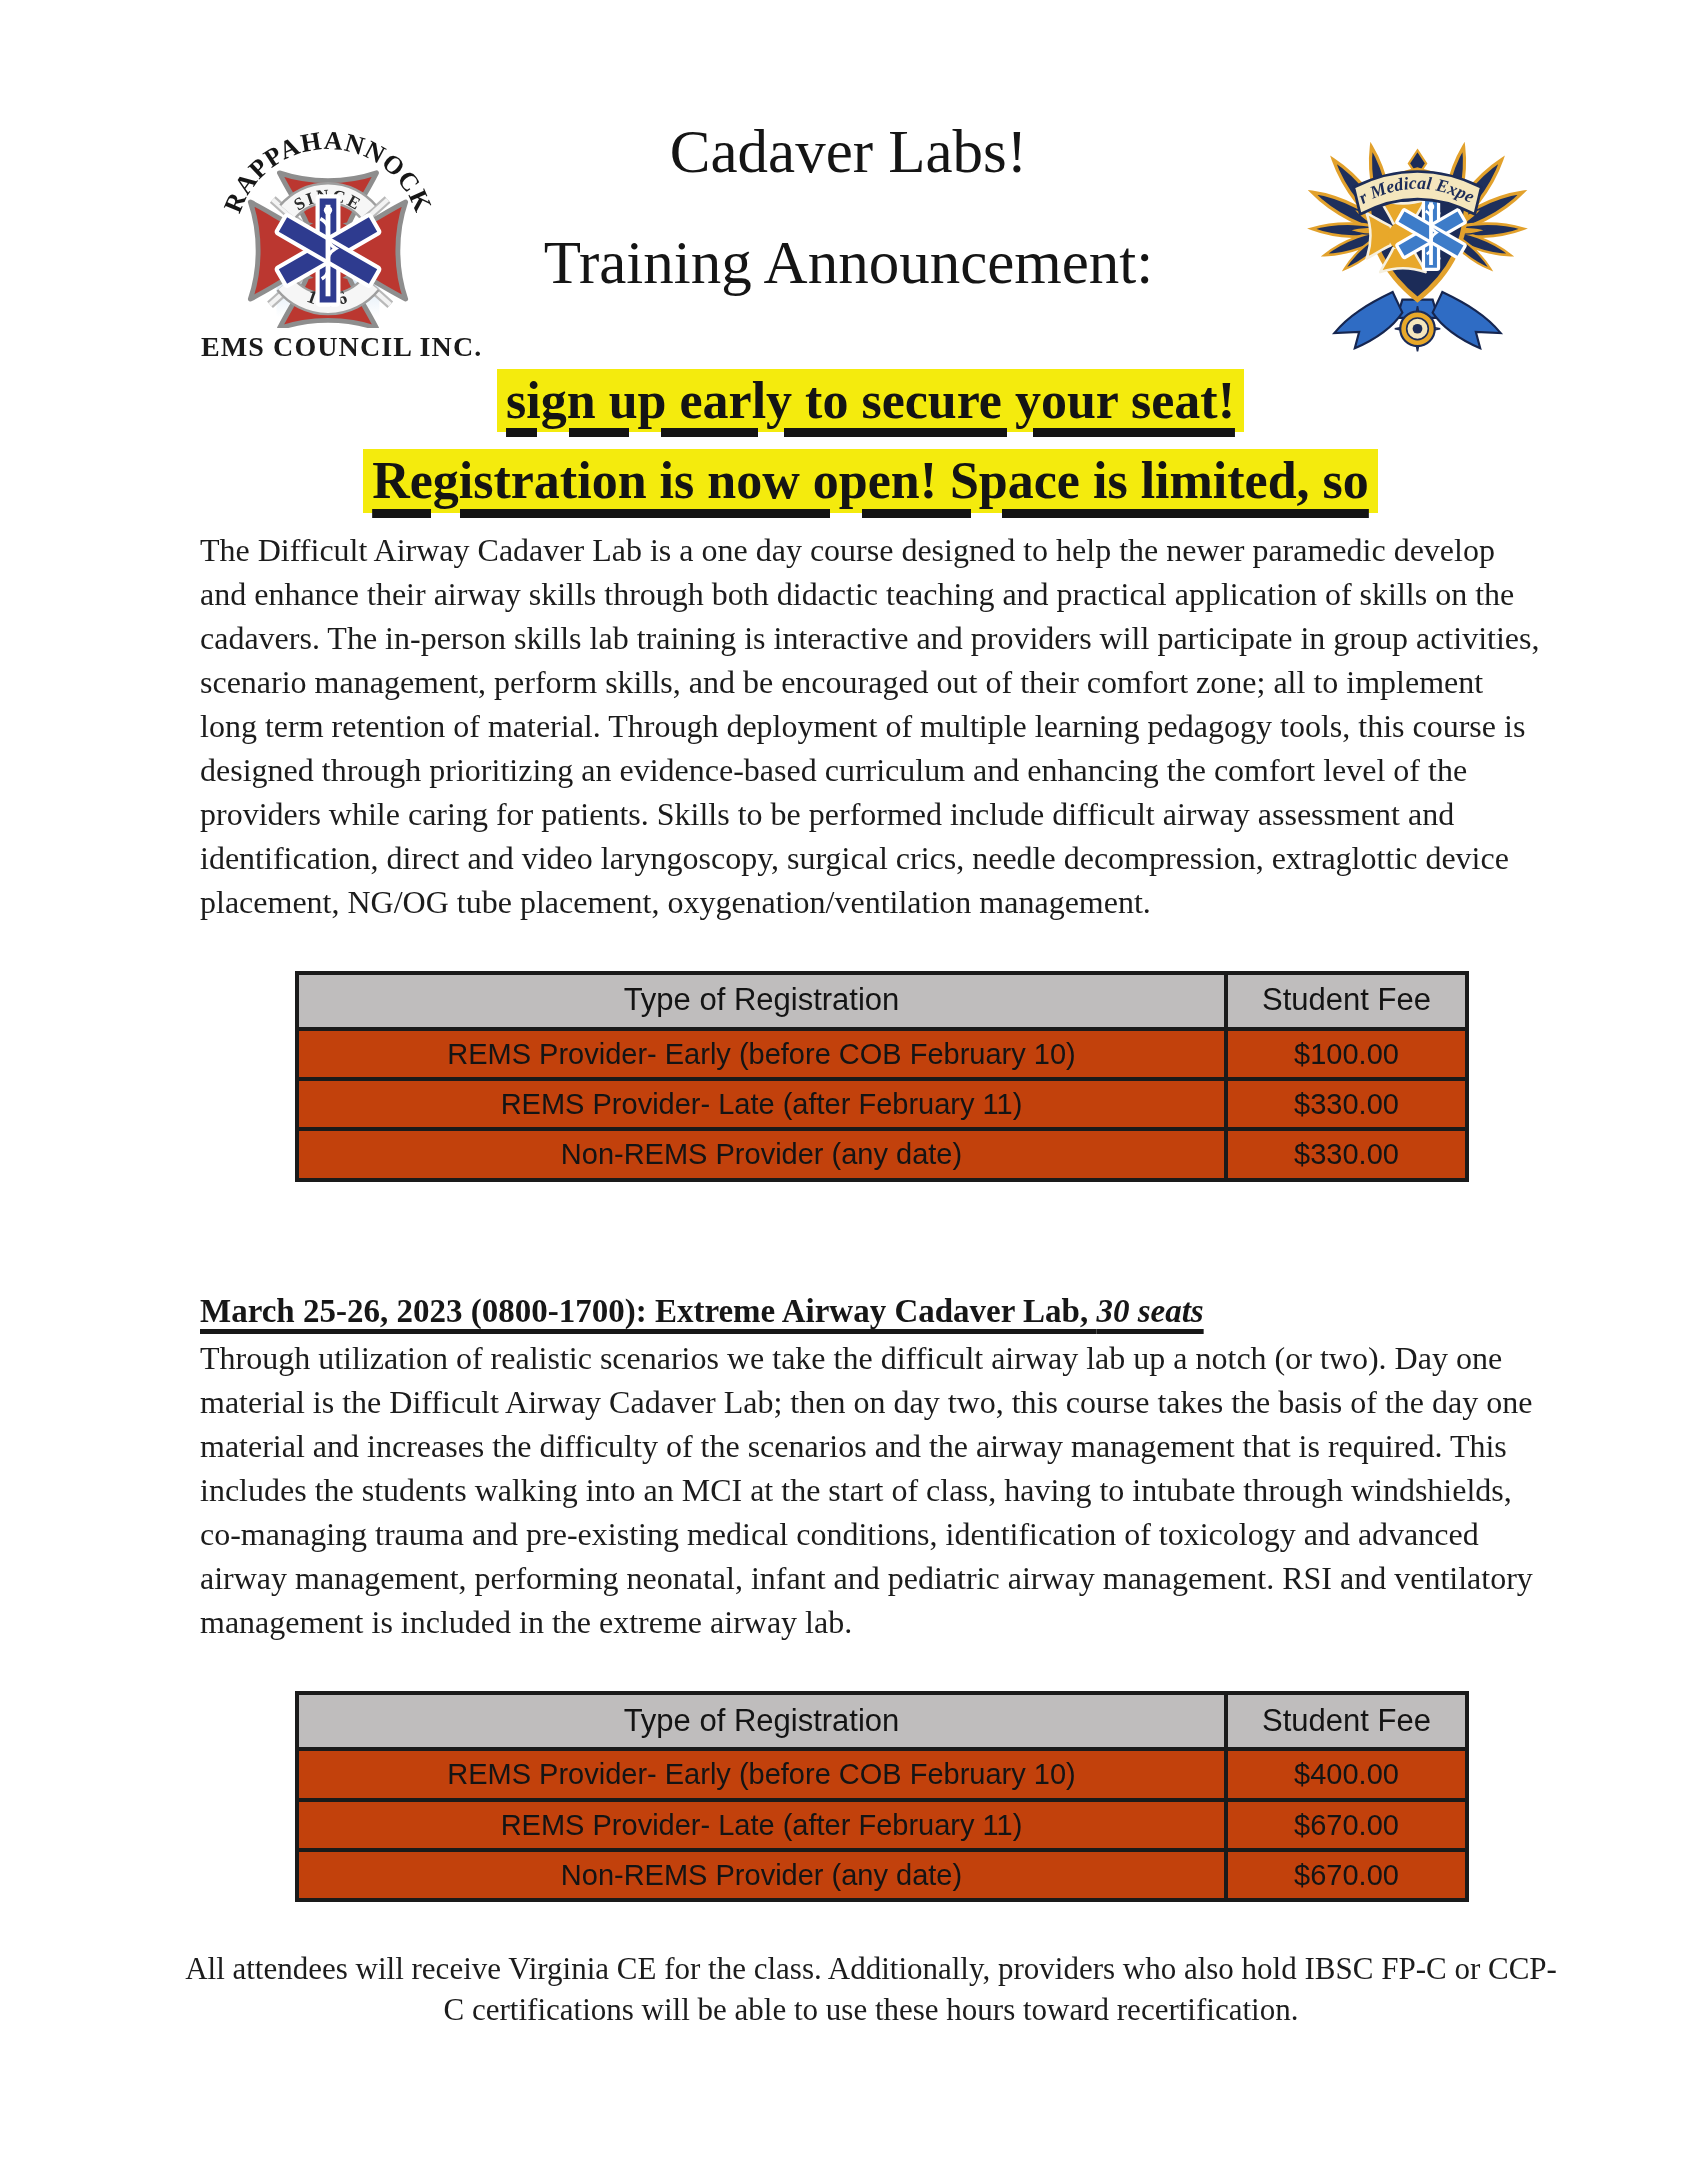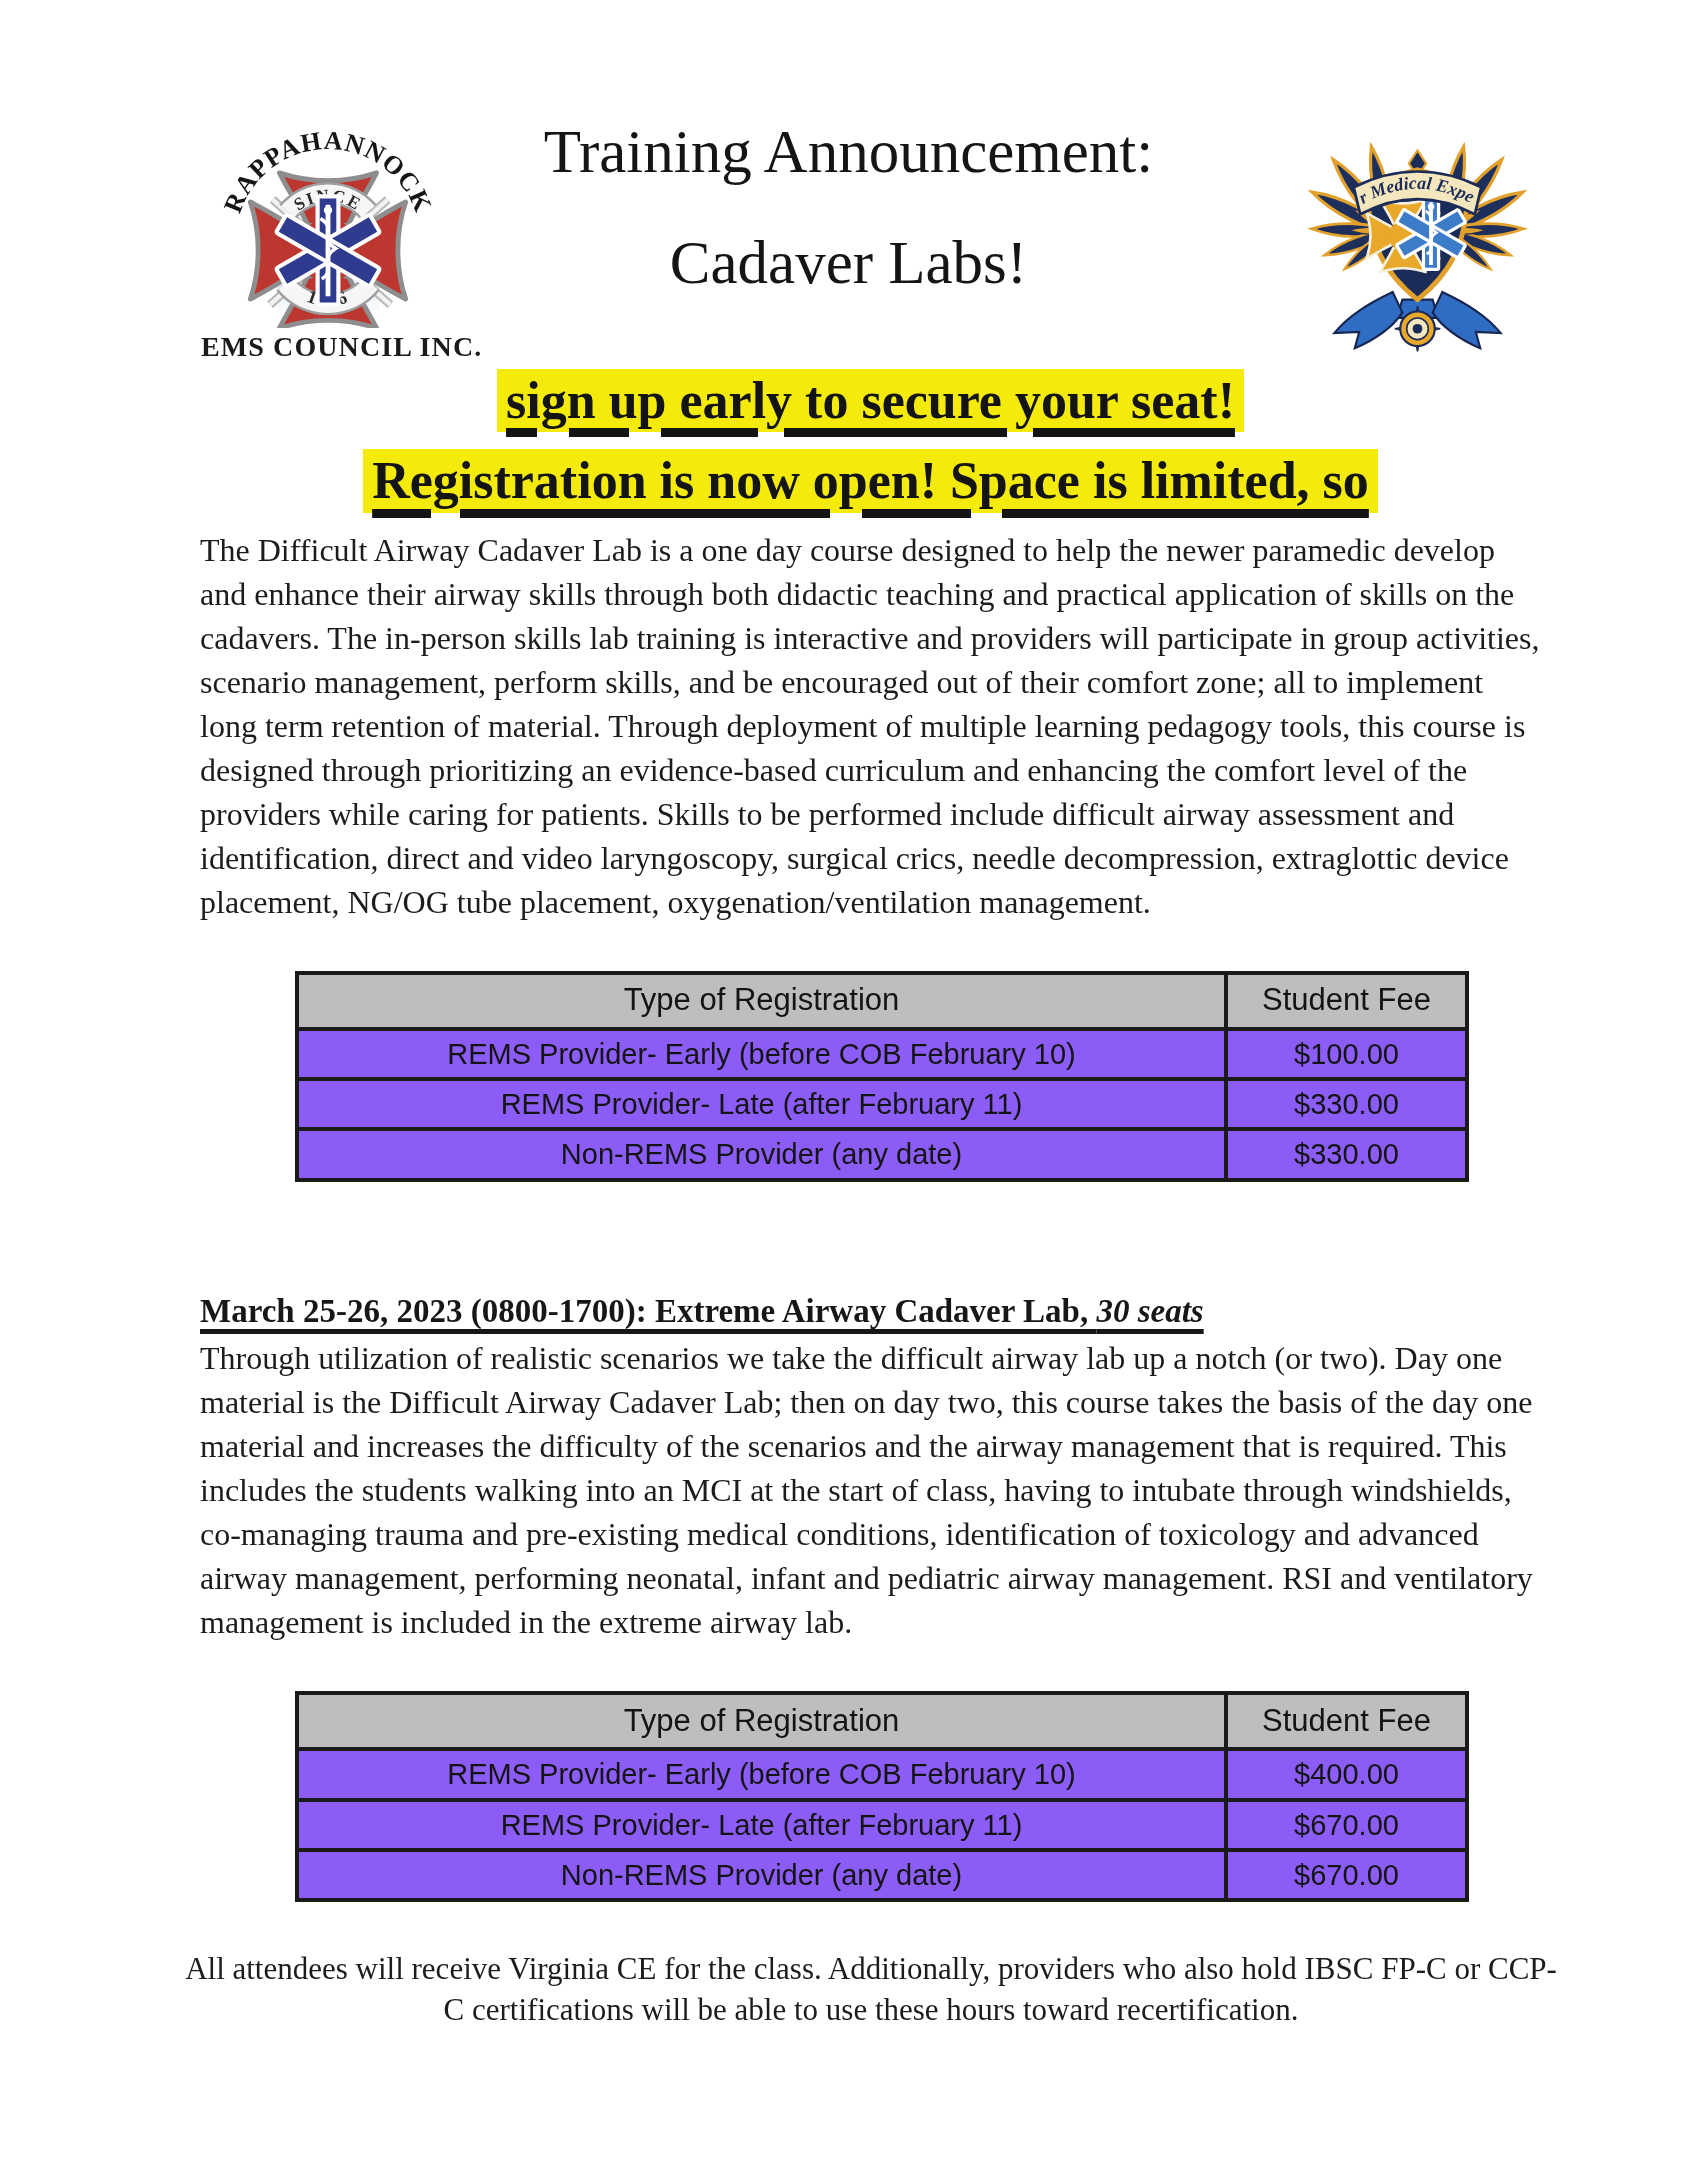--- a/index.html
+++ b/index.html
@@ -35,21 +35,21 @@
 
   .fee-table{
     margin:47px 0 0 95px;border-collapse:collapse;width:1174px;table-layout:fixed;
     font-family:"Liberation Sans","DejaVu Sans",sans-serif;text-align:center;color:#141414;
   }
   .fee-table th{
     background:#BFBDBD;font-size:31px;font-weight:normal;line-height:1.05;
     padding:9.7px 0;border:4.9px solid #1a1a1a;
   }
   .fee-table td{
-    background:#8b5cf6;font-size:29px;line-height:1.05;
+    background:#c2410c;font-size:29px;line-height:1.05;
     padding:8px 0;border:4.9px solid #1a1a1a;
   }
 
   .footer-note{margin-top:46px;width:1374px;margin-left:-16px;text-align:center;font-size:31px;line-height:41px;color:#1c1c1c;}
 
   svg text{font-family:"Liberation Serif","DejaVu Serif",serif;}
 </style>
 </head>
 <body>
 
@@ -115,22 +115,22 @@
           <line x1="0" y1="-66" x2="0" y2="66" stroke="#ffffff" stroke-width="7"></line>
           <circle cx="0" cy="-58" r="6" fill="#ffffff"></circle>
           <path d="M -11 -46 C 13 -33 -13 -17 11 -3 C -13 11 13 27 -9 41" fill="none" stroke="#ffffff" stroke-width="5"></path>
         </g>
       </g>
     </svg>
     <div class="caption">EMS COUNCIL INC.</div>
   </div>
 
   <div class="doc-title">
+    <div>Cadaver Labs!</div>
     <div>Training Announcement:</div>
-    <div>Cadaver Labs!</div>
   </div>
 
   <div class="logo-right">
     <svg width="281" height="254" viewBox="0 0 520 470">
       <defs>
         <path id="rml-feather" d="M 0 0 C -15 -32 -15 -92 0 -136 C 15 -92 15 -32 0 0 Z"></path>
         <path id="rml-arm" d="M -30 -38 C -40 -62 -55 -82 -70 -112 C -26 -97 26 -97 70 -112 C 55 -82 40 -62 30 -38 C 10 -31 -10 -31 -30 -38 Z"></path>
         <path id="rml-banner-arc" d="M 158 160 Q 260 102 362 160" fill="none"></path>
       </defs>
 

